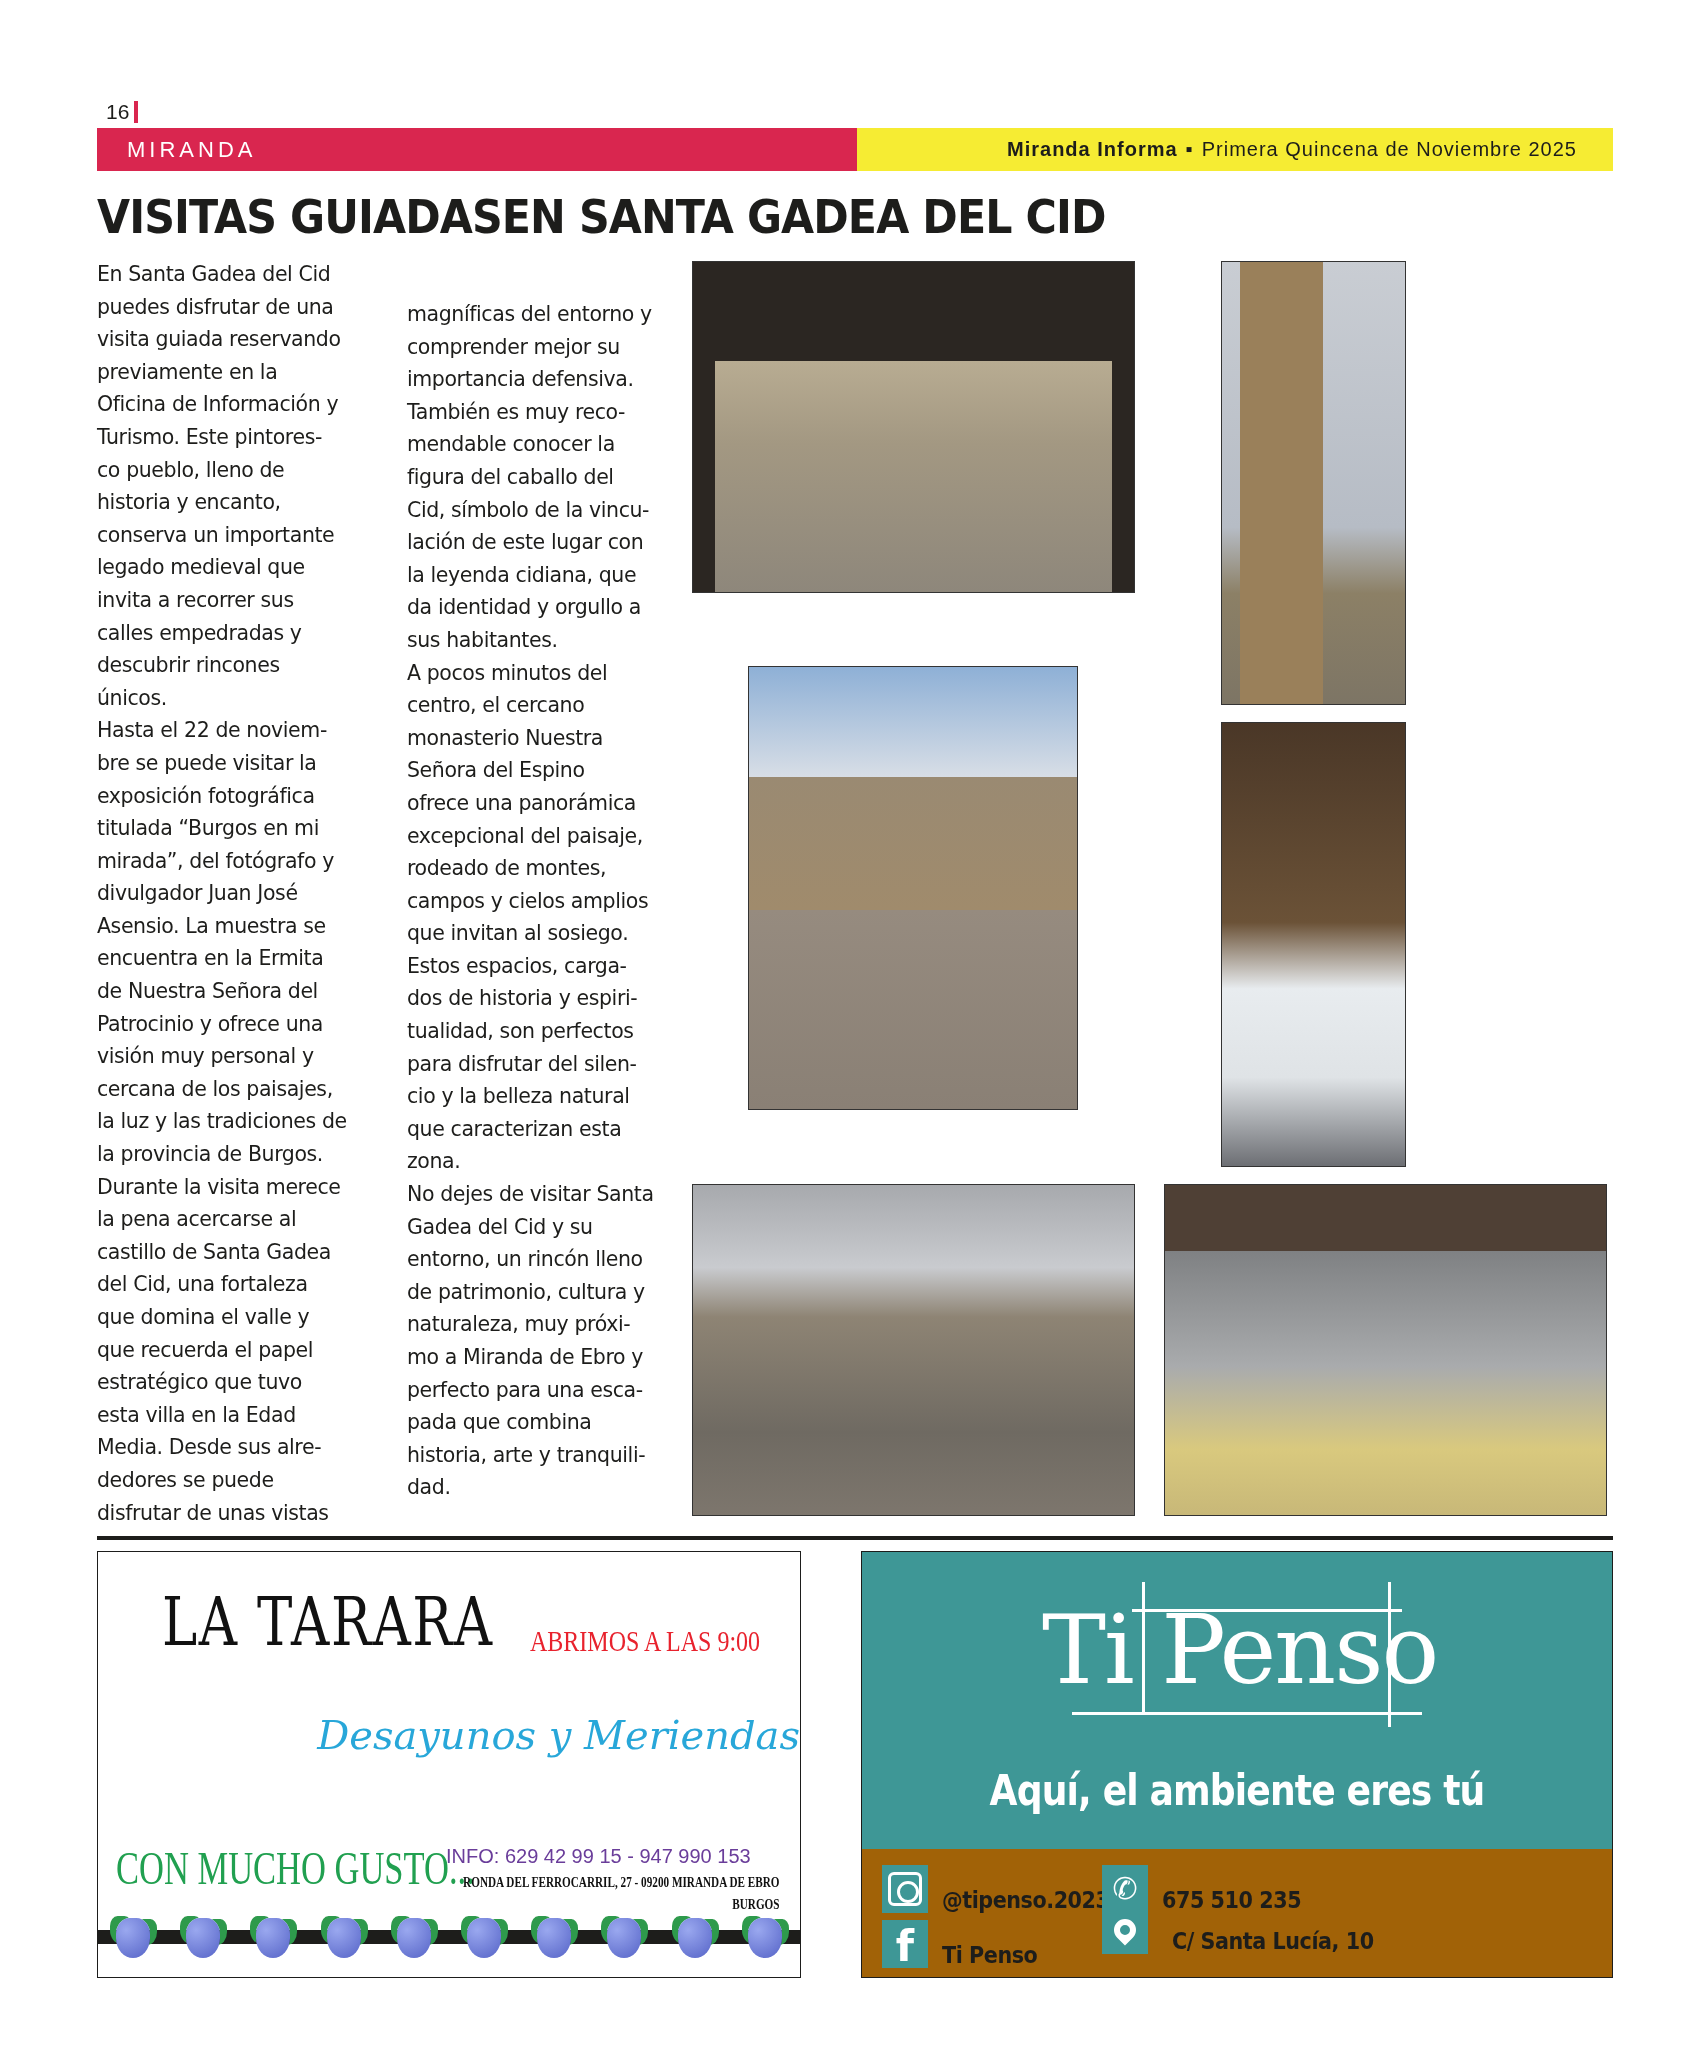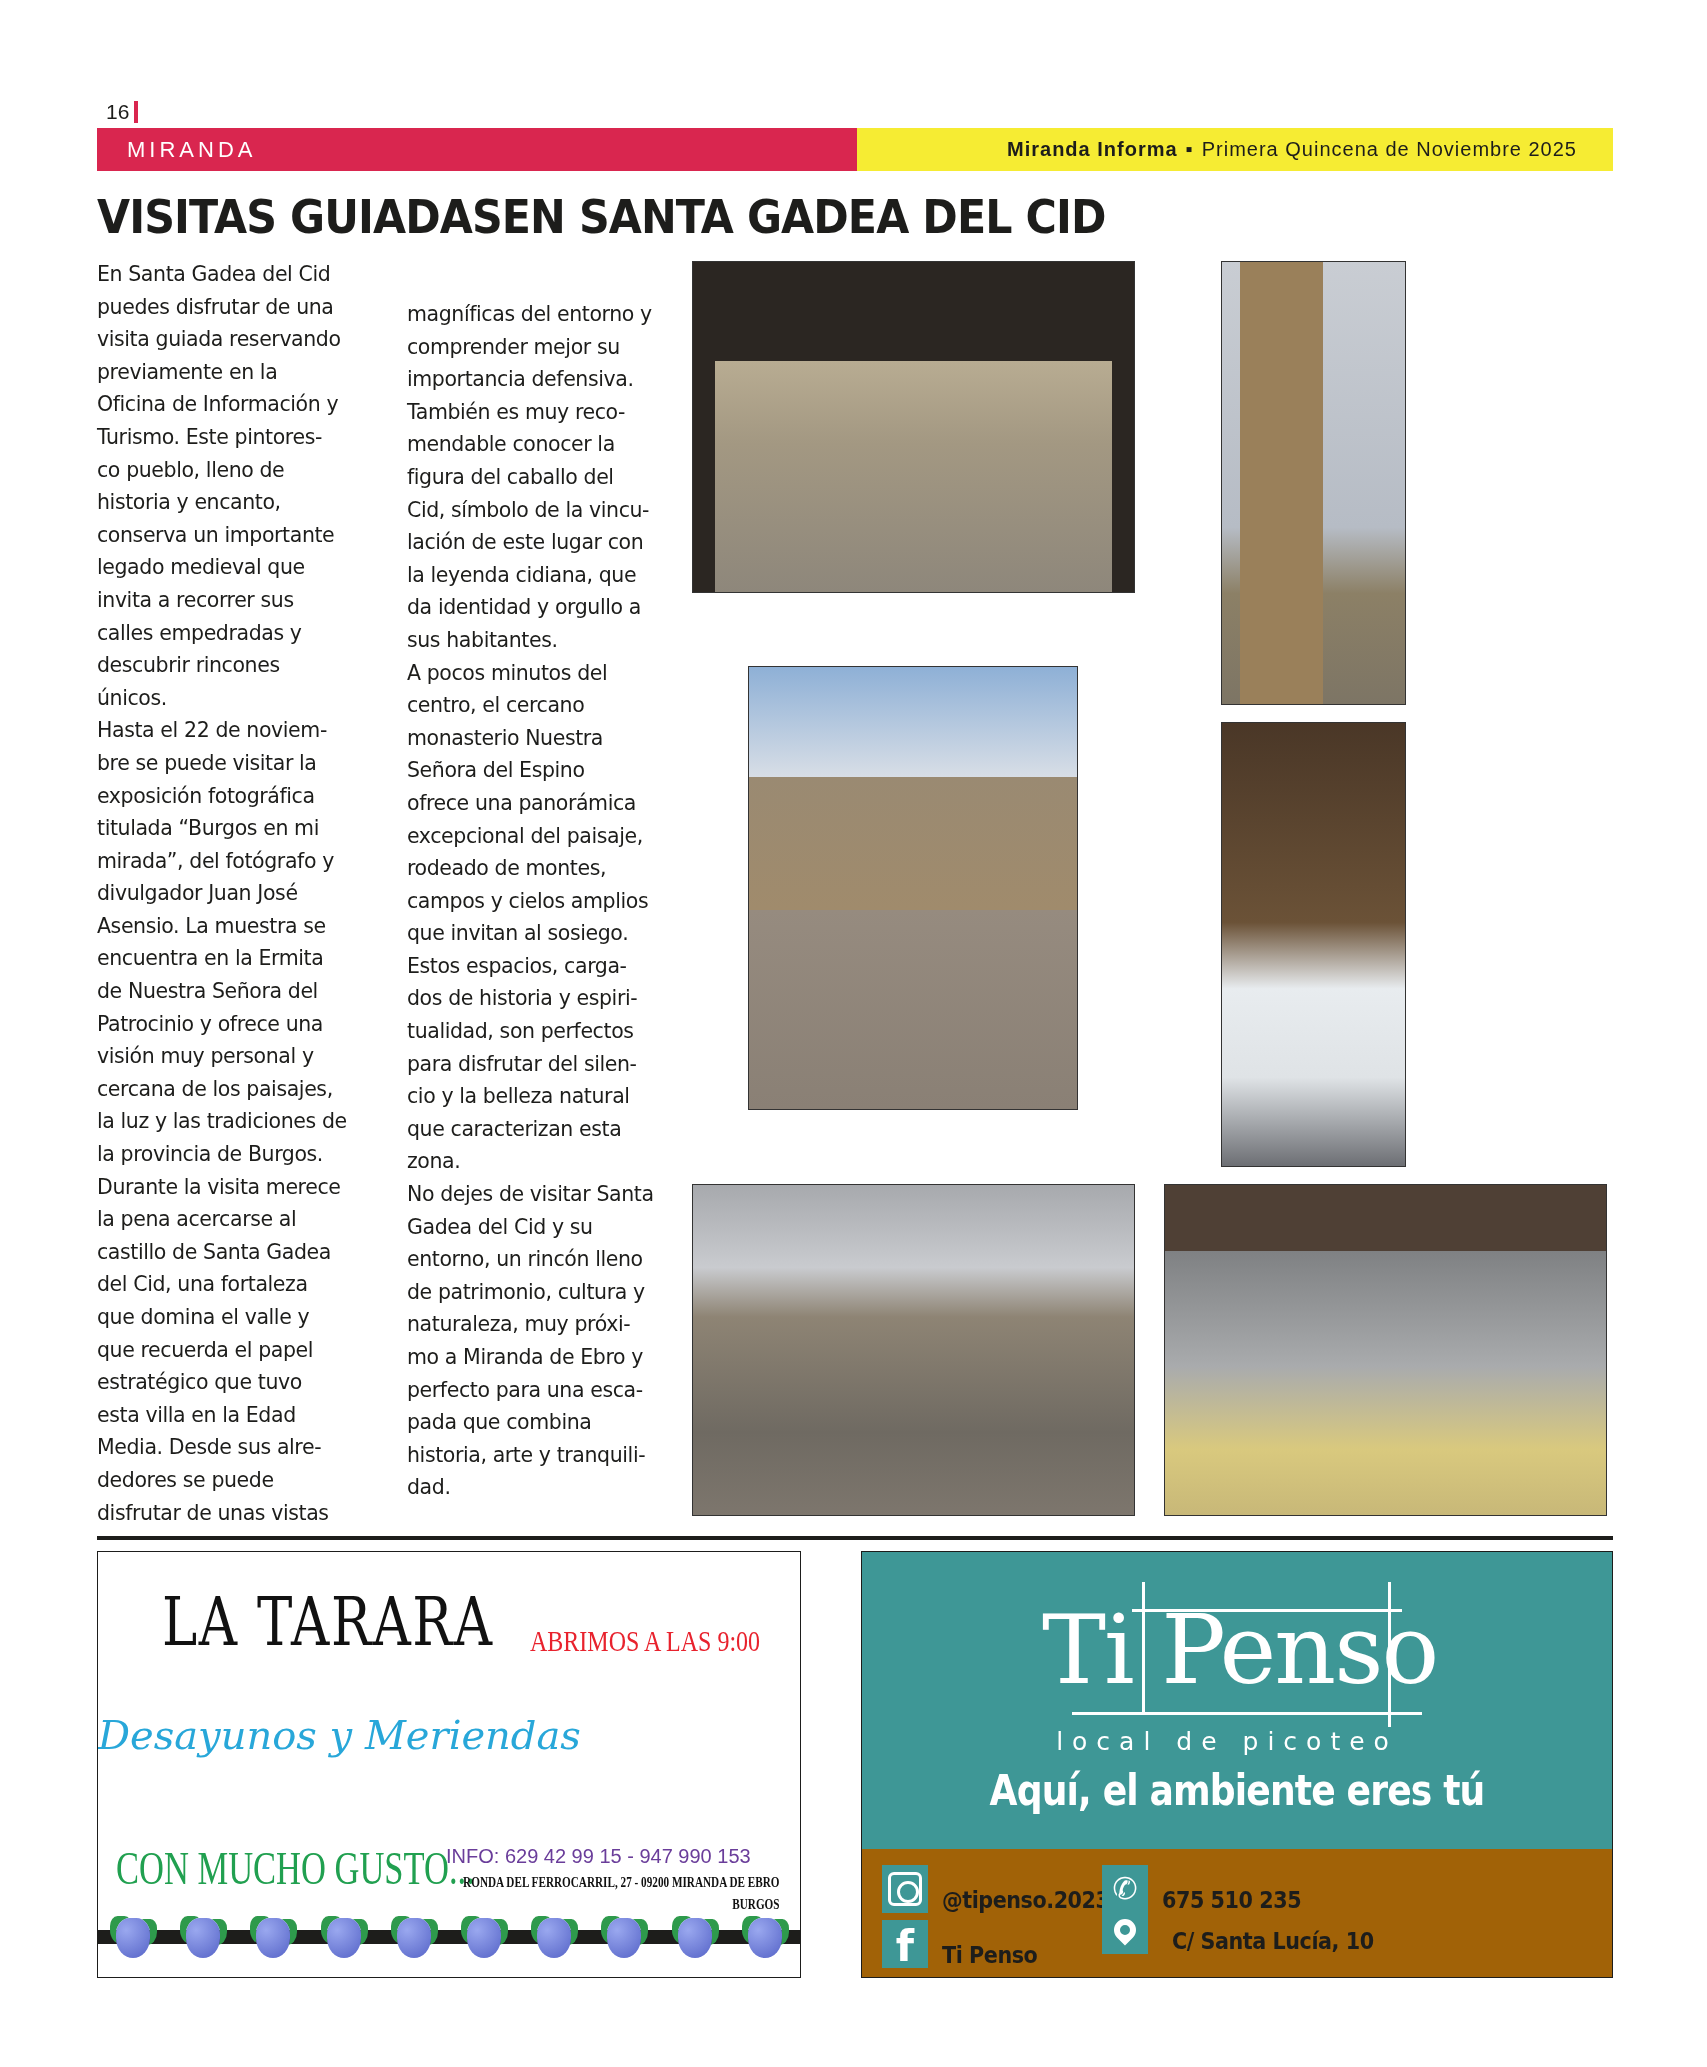--- a/index.html
+++ b/index.html
@@ -45,21 +45,21 @@
   .photo-6 { left: 1164px; top: 1184px; width: 443px; height: 332px;
     background:
       linear-gradient(180deg, #4f4035 0%, #4f4035 20%, #7f8183 20%, #a9abad 55%, #d9c97e 80%, #c8b878 100%); }
 
   .rule { position: absolute; left: 97px; top: 1536px; width: 1516px; height: 4px; background: #1d1d1b; }
 
   .ad { position: absolute; border: 1.5px solid #1d1d1b; overflow: hidden; }
   .ad-tarara { left: 97px; top: 1551px; width: 704px; height: 427px; background: #fff; }
   .tarara-title { position: absolute; left: 64px; top: 30px; font-family: "DejaVu Serif", serif; font-size: 68px; letter-spacing: 2px; color: #111; transform: scaleX(0.78); transform-origin: left top; white-space: nowrap; }
   .tarara-hours { position: absolute; left: 432px; top: 72px; font-family: "Liberation Serif", serif; font-size: 30px; color: #e8222d; transform: scaleX(0.8); transform-origin: left top; white-space: nowrap; }
-  .tarara-script { position: absolute; left: 0; width: 100%; text-align: left; font-family: "DejaVu Serif", serif; font-style: italic; font-size: 40px; color: #28a7d9; }
+  .tarara-script { position: absolute; left: 0; width: 100%; text-align: right; font-family: "DejaVu Serif", serif; font-style: italic; font-size: 40px; color: #28a7d9; }
   .tarara-script-1 { top: 160px; }
   .tarara-script-2 { top: 226px; }
   .tarara-slogan { position: absolute; left: 18px; top: 290px; font-family: "Liberation Serif", serif; font-size: 46px; color: #21a050; transform: scaleX(0.75); transform-origin: left top; white-space: nowrap; }
   .tarara-info { position: absolute; left: 348px; top: 293px; font-family: "Liberation Sans", sans-serif; font-size: 20px; color: #6a3d9a; white-space: nowrap; }
   .tarara-address { position: absolute; right: 20px; top: 320px; text-align: right; font-family: "Liberation Serif", serif; font-weight: 700; font-size: 14px; color: #111; line-height: 22px; transform: scaleX(0.8); transform-origin: right top; white-space: nowrap; }
   .grapes-band { position: absolute; left: 0; bottom: 14px; width: 100%; height: 50px; }
   .grapes-band .stripe { position: absolute; left: 0; top: 17px; width: 100%; height: 14px; background: #1d1d1b; }
   .grapes-band .bunches { position: absolute; left: 0; top: 0; width: 100%; height: 50px; display: flex; justify-content: space-around; align-items: center; }
   .grape { width: 34px; height: 40px; border-radius: 40% 40% 50% 50%; background: radial-gradient(circle at 30% 30%, #9aa8ef, #5563c7); box-shadow: -12px -8px 0 -6px #2e9a4c, 14px -6px 0 -7px #2e9a4c; }
 
@@ -226,21 +226,20 @@
 
 <div class="ad ad-tipenso">
   <div class="tipenso-top">
     <div class="tipenso-logo">
       <div class="hline-top"></div>
       <div class="vline-t"></div>
       <div class="vline-i"></div>
       <div class="wordmark">Ti Penso</div>
       <div class="hline-bottom"></div>
     </div>
-    <div class="tipenso-tagline">local de picoteo</div>
     <div class="tipenso-slogan">Aquí, el ambiente eres tú</div>
   </div>
   <div class="tipenso-contacts">
     <div class="contact contact-ig">
       <span class="icon-box">
           <span class="ig-glyph"></span>
         </span>
       <span class="label">@tipenso.2023</span>
     </div>
     <div class="contact contact-fb">

